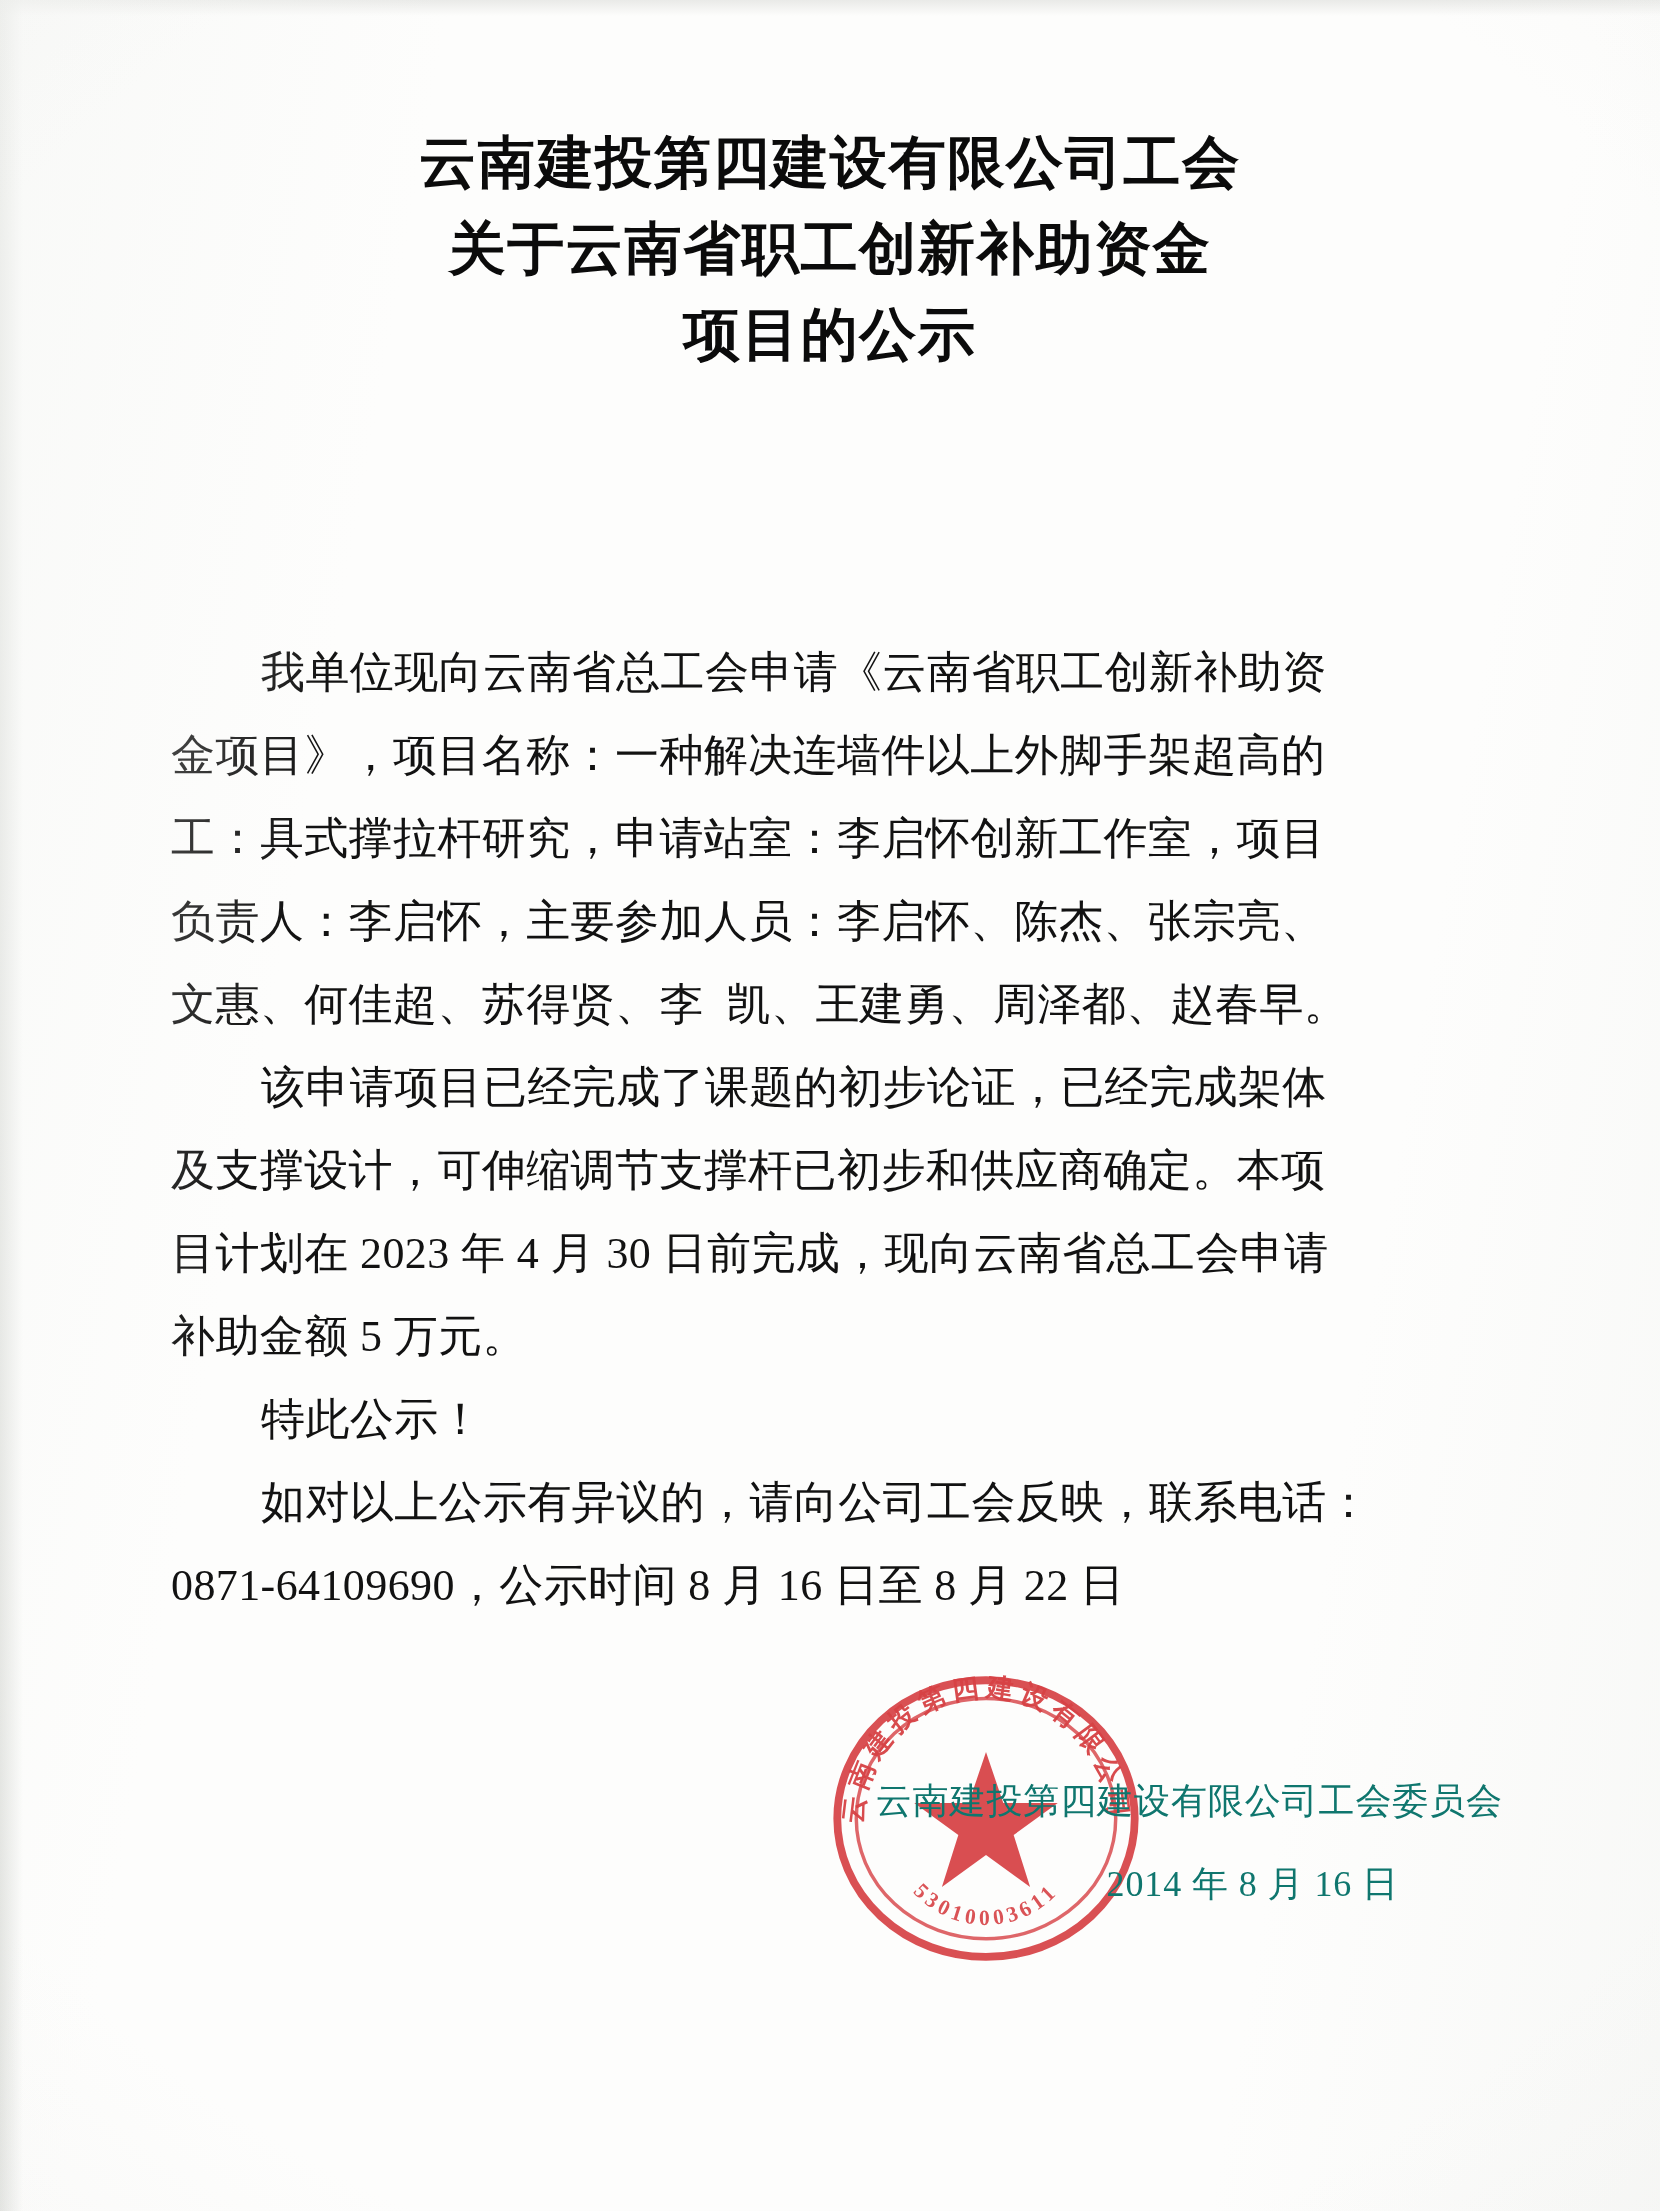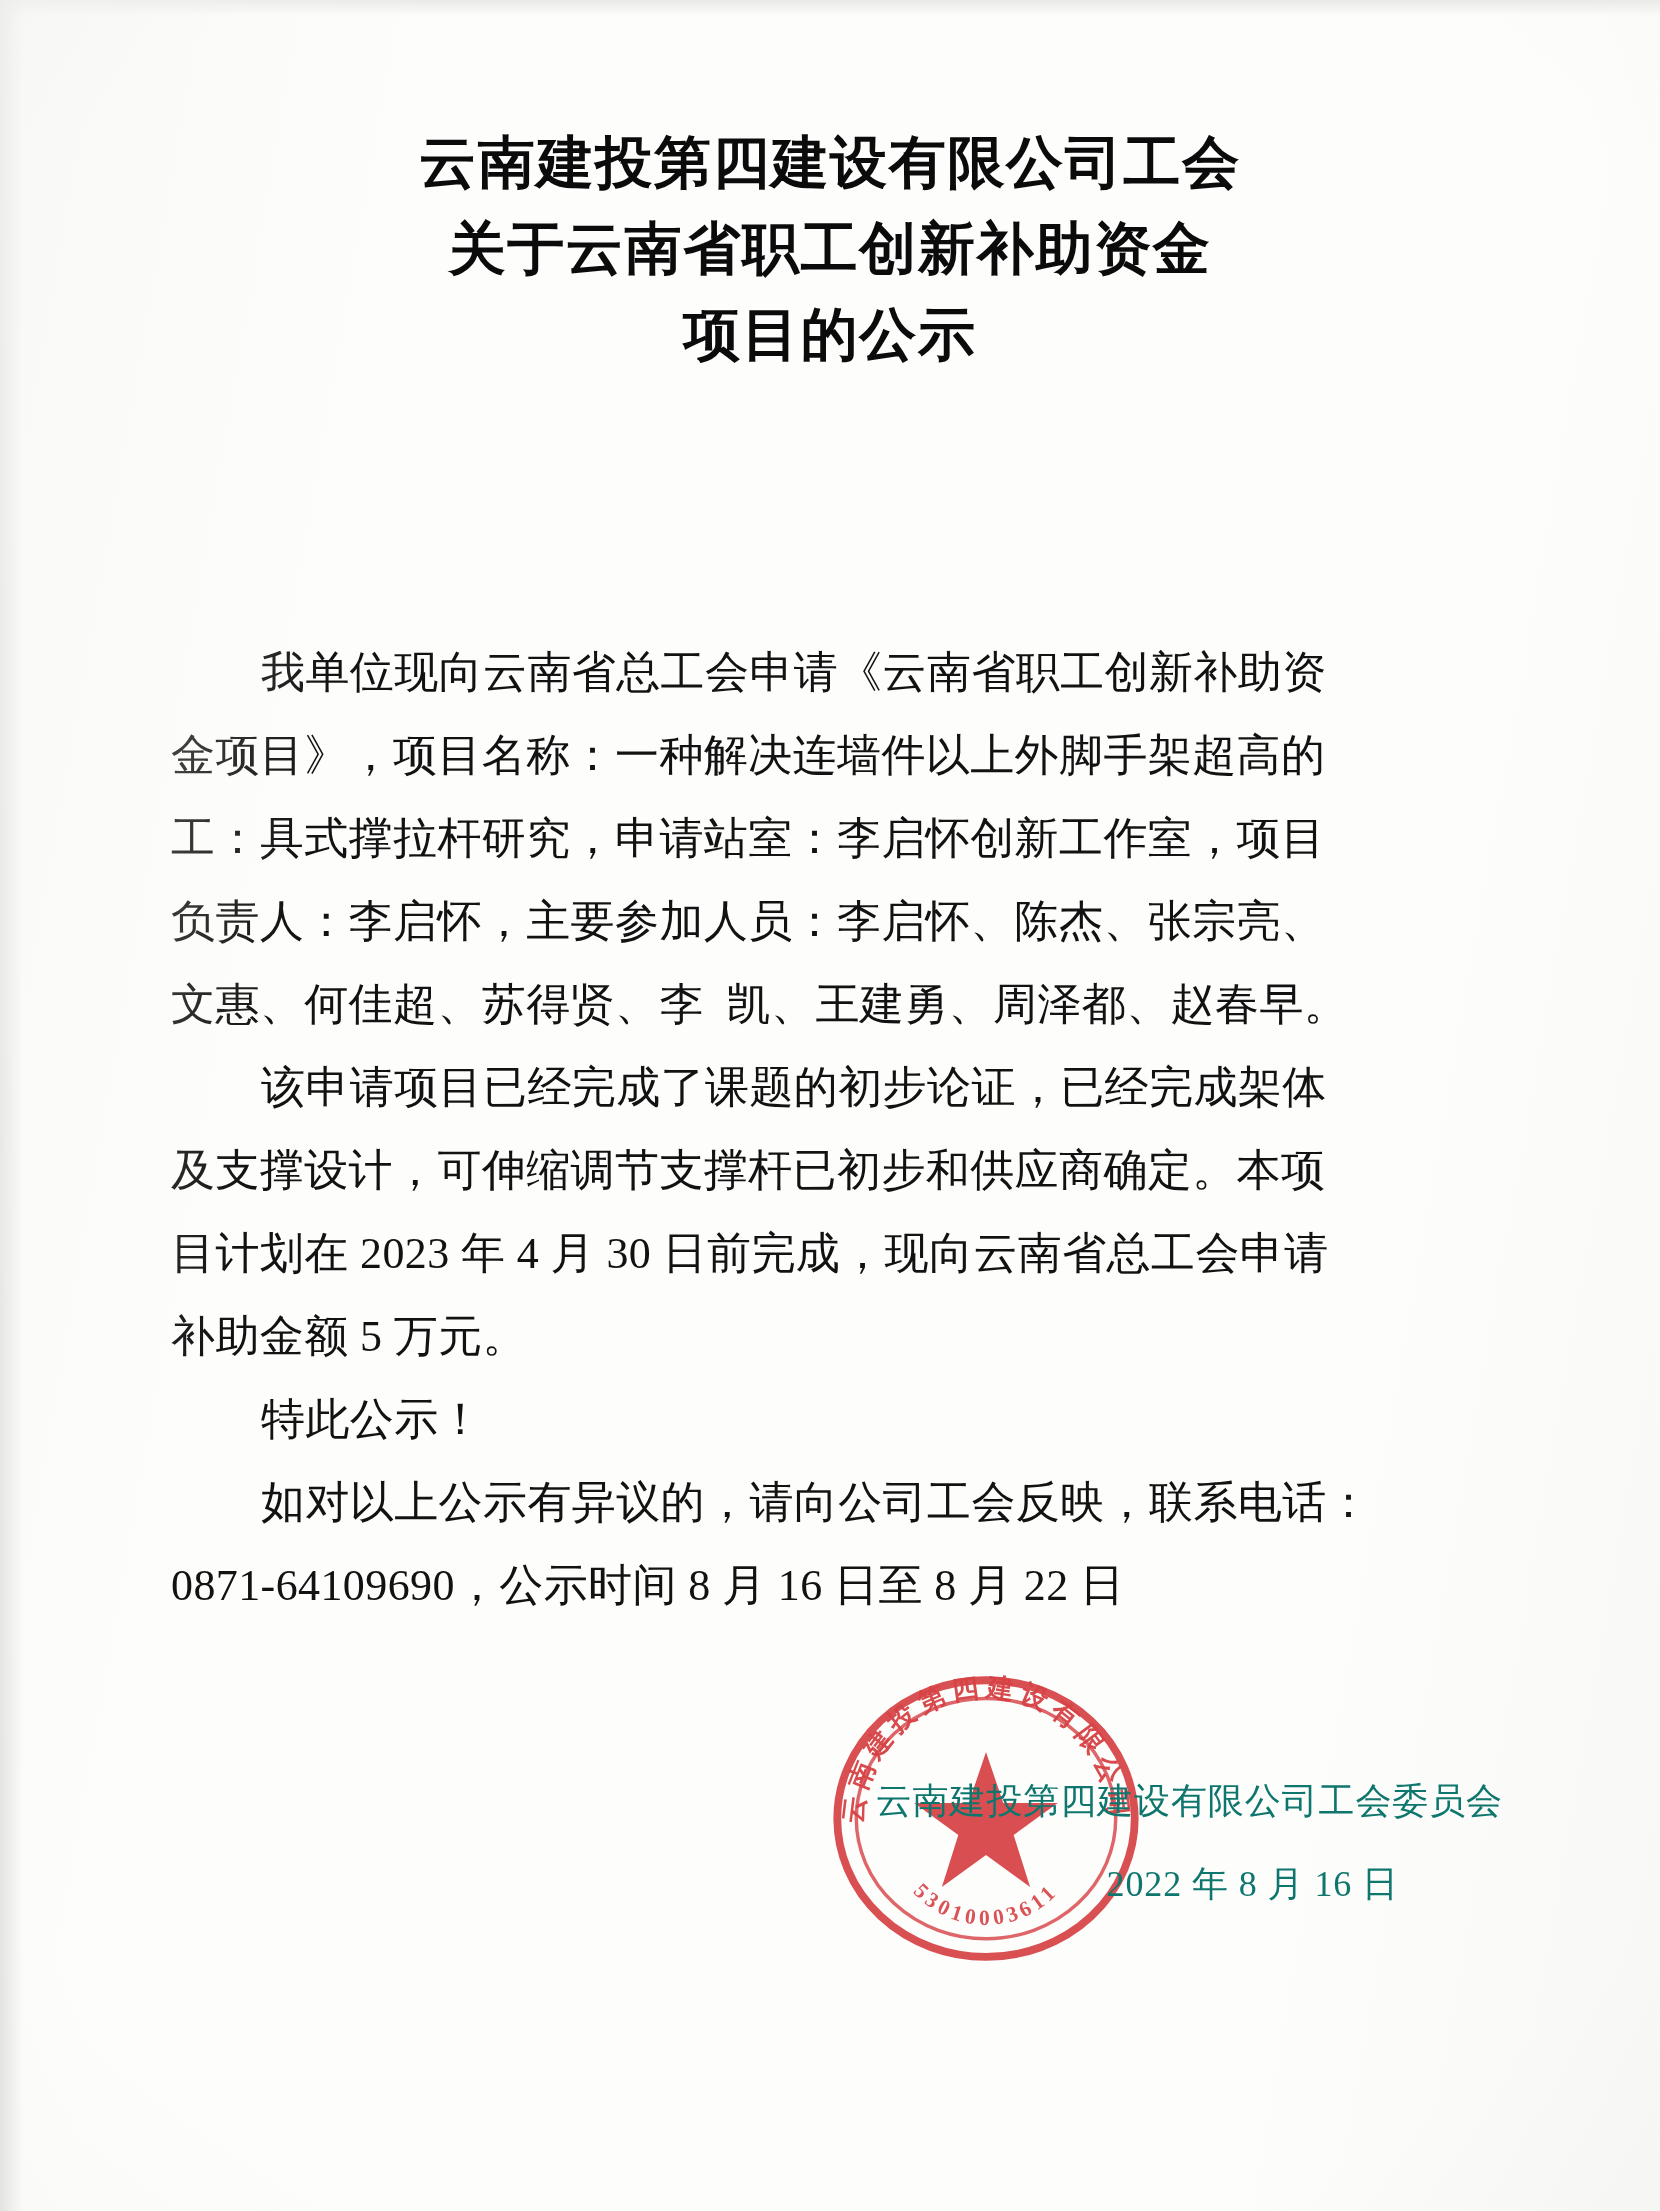--- a/index.html
+++ b/index.html
@@ -169,18 +169,18 @@
       </text>
 
       <text font-family="'Liberation Serif','DejaVu Serif',serif" font-size="25" font-weight="bold" fill="#d3262b" letter-spacing="5" opacity="0.9">
         <textPath href="#arcBottom" startOffset="50%" text-anchor="middle">53010003611</textPath>
       </text>
     </svg>
   </div>
 
   <div class="sign-block">
     <span class="sign-line">云南建投第四建设有限公司工会委员会</span>
-    <span class="sign-line sign-date">2022 年 8 月 16 日</span>
+    <span class="sign-line sign-date">2014 年 8 月 16 日</span>
   </div>
 
   <div class="scan-tint"></div>
 </div>
 
 
 </body></html>

